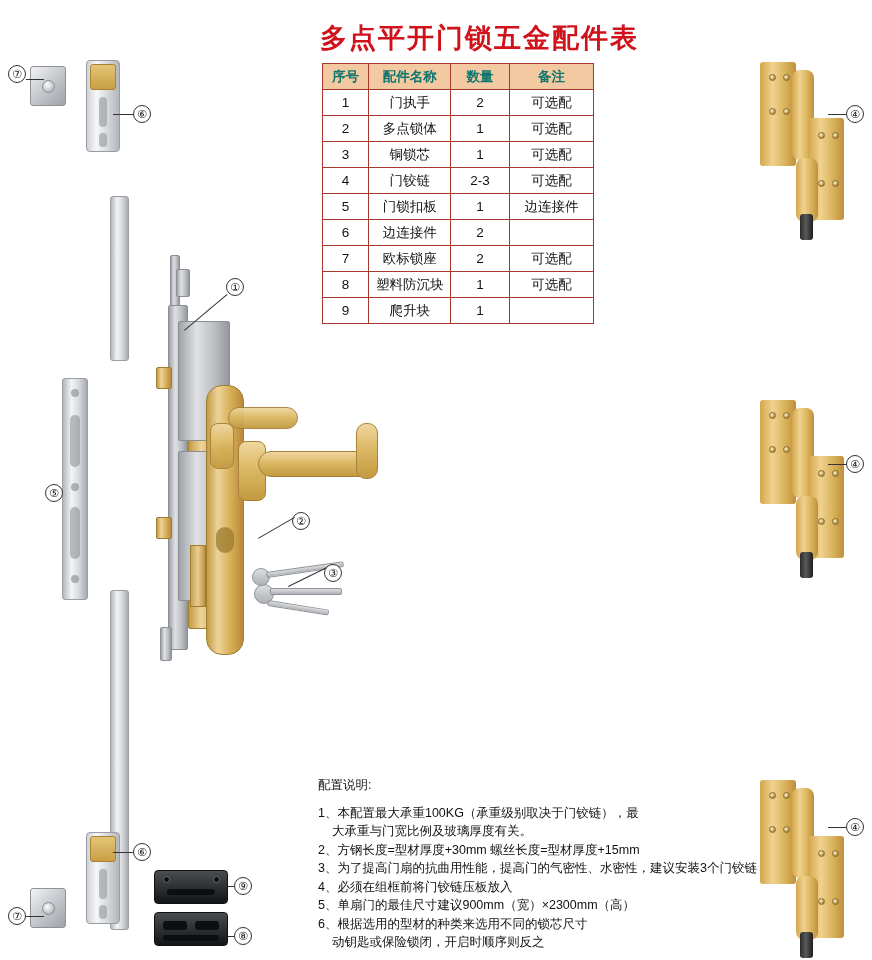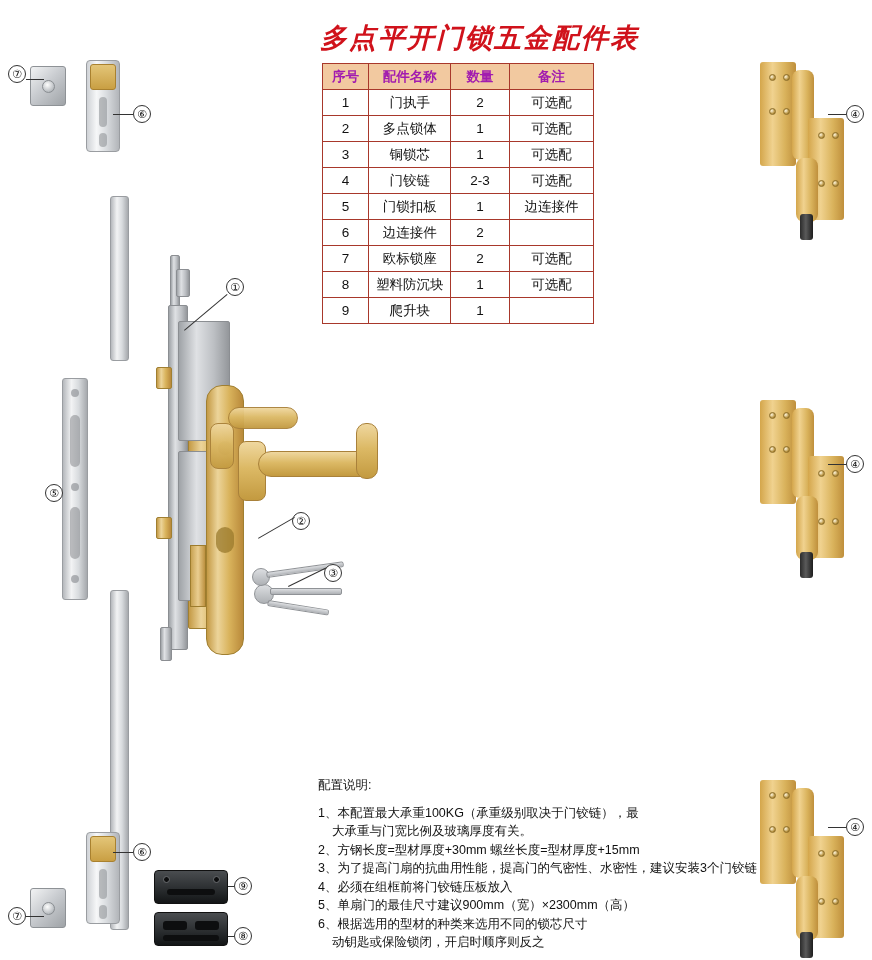--- a/index.html
+++ b/index.html
@@ -12,39 +12,38 @@
   .abs{position:absolute;}
 
   
   #title{
     left:320px;top:20px;width:300px;
     text-align:center;
     font-family:"DejaVu Serif","Liberation Serif",serif;
     font-size:27px;font-weight:bold;color:#d0121b;
     letter-spacing:2px;
     white-space:nowrap;
-    font-style:italic;
   }
 
   
   #parts-table{
     left:322px;top:63px;width:272px;
     border-collapse:collapse;
     font-size:13.5px;
   }
   #parts-table td,#parts-table th{
     border:1px solid #a8382b;
     height:25px;padding:0 2px;
     text-align:center;
     color:#111;
     font-weight:normal;
   }
   #parts-table thead th{
     background:#f2c9a0;
-    color:#a21caf;
+    color:#0f766e;
     font-weight:bold;
     font-size:13.5px;
   }
   #parts-table td.num{width:44px;}
   #parts-table td.name{width:84px;}
   #parts-table td.qty{width:58px;}
   #parts-table td.note{width:86px;}
 
   
   #notes{

